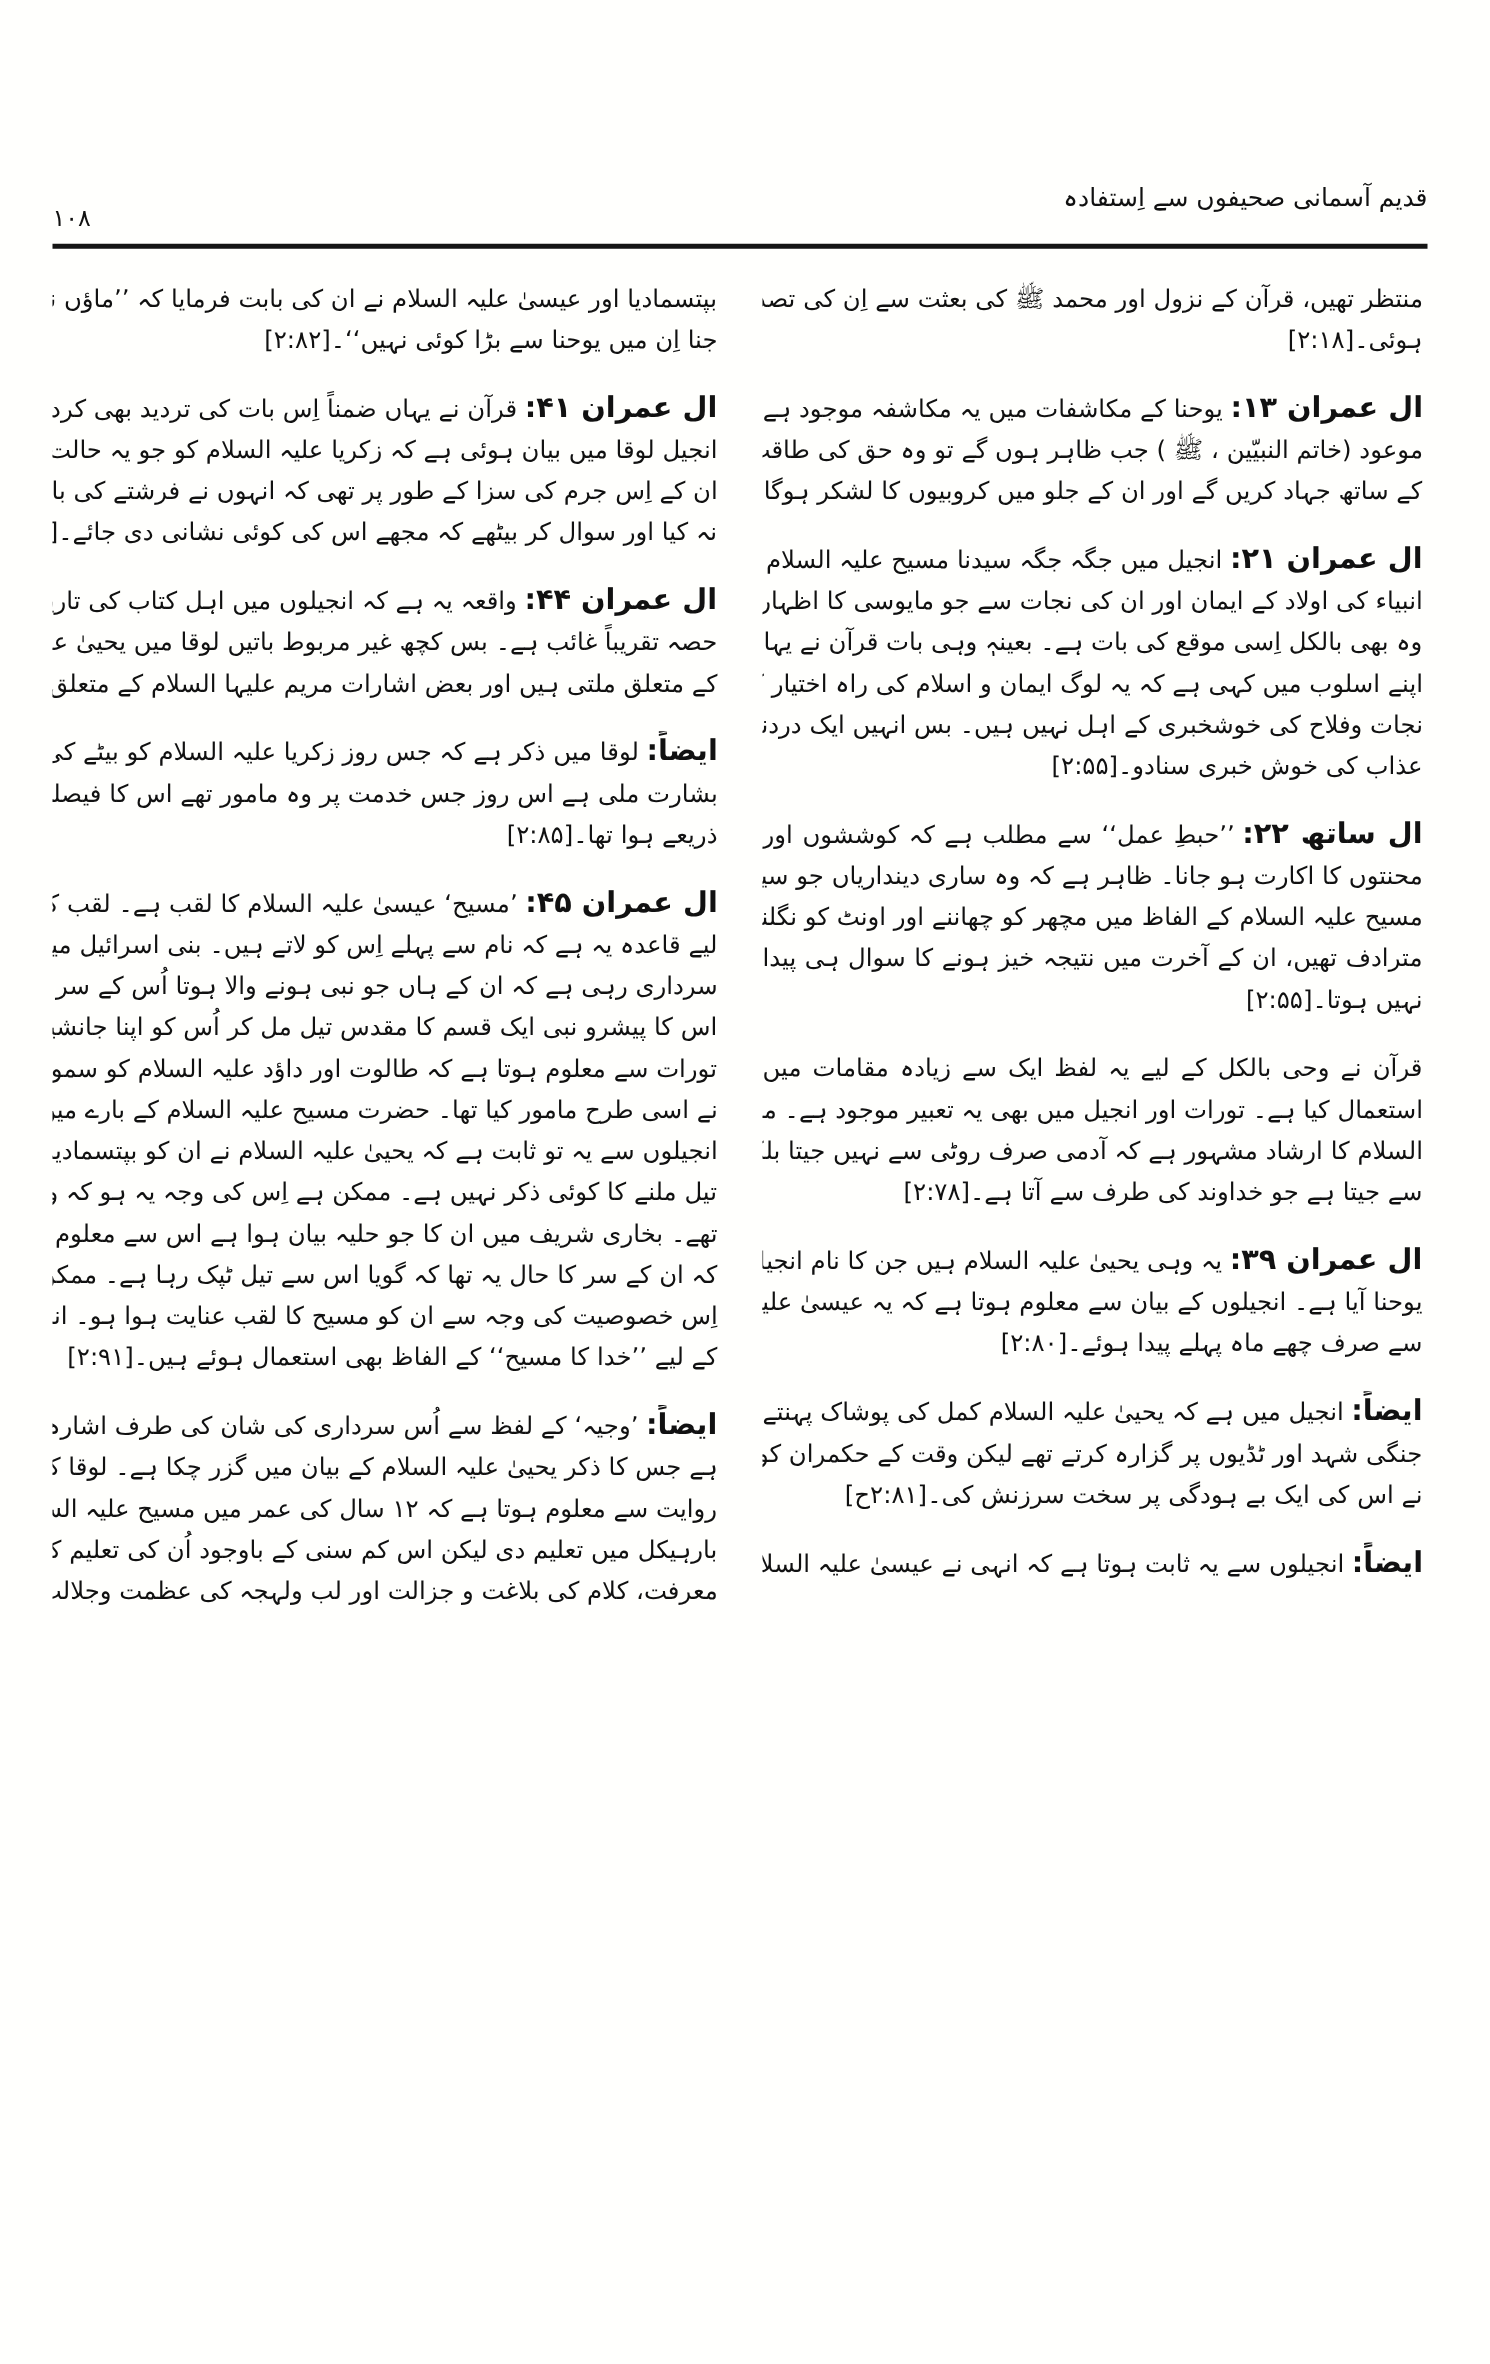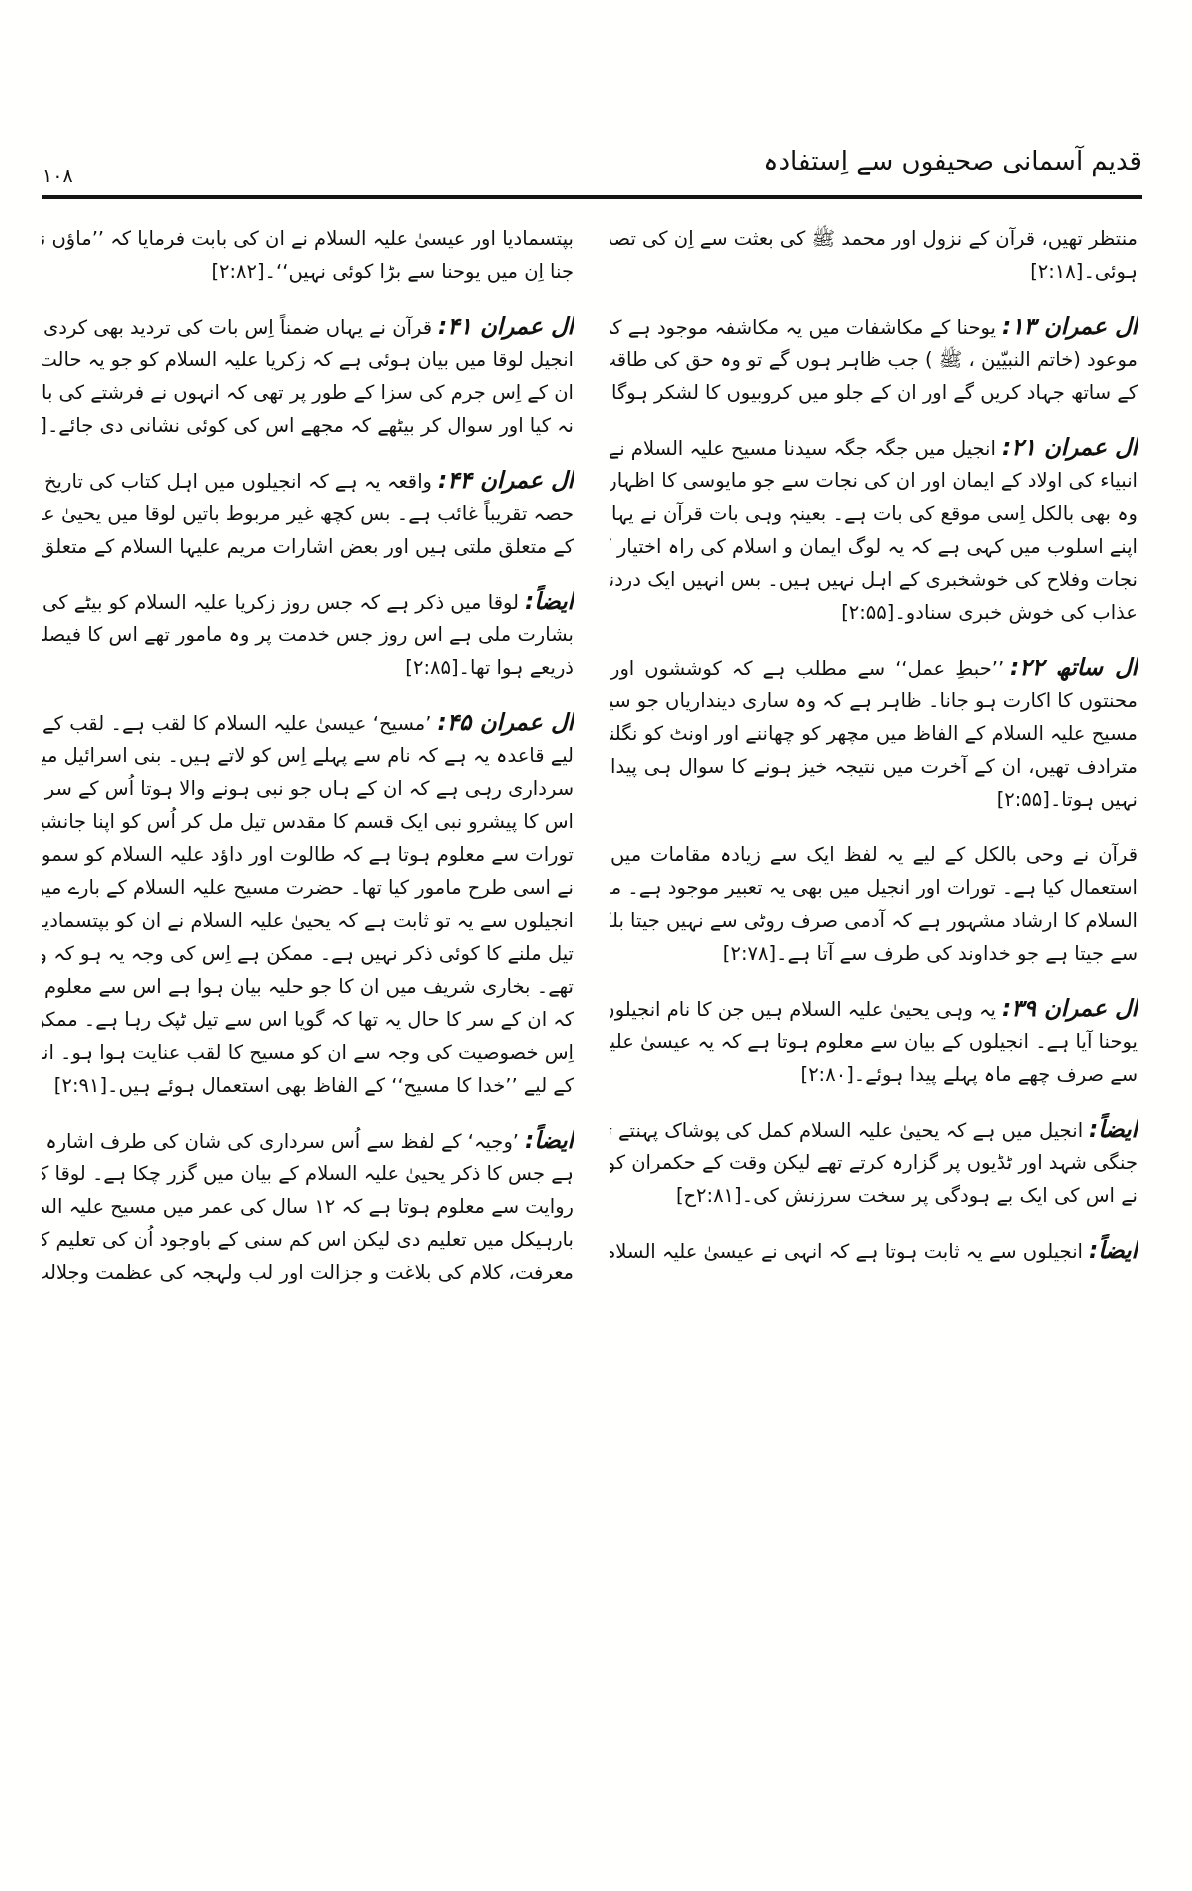--- a/index.html
+++ b/index.html
@@ -1,30 +1,30 @@
 <!DOCTYPE html>
 <html><head>
 <meta charset="utf-8">
 <style>
   html, body { margin: 0; padding: 0; background: #ffffff; }
   body { width: 1192px; height: 1891px; position: relative; overflow: hidden;
          font-family: "DejaVu Sans", sans-serif; color: #111111; }
   .page { position: absolute; left: 0; top: 0; width: 1192px; height: 1891px; background: #fffffd; }
   .running-head { position: absolute; top: 140px; left: 42px; width: 1100px; height: 50px; }
-  .head-title { position: absolute; right: 0; top: 6px; font-size: 26px; direction: rtl; white-space: nowrap; color: #111; }
+  .head-title { position: absolute; right: 0; top: 6px; font-size: 20px; direction: rtl; white-space: nowrap; color: #111; }
   .head-page { position: absolute; left: 0; top: 24px; font-size: 19px; direction: rtl; color: #111; }
   .head-rule { position: absolute; top: 195px; left: 42px; width: 1100px; height: 4px; background: #151515; }
   .col { position: absolute; top: 222px; direction: rtl; }
   .col-right { left: 610px; width: 528px; }
   .col-left { left: 42px; width: 532px; }
   .para { margin: 0 0 22px 0; }
   .line { display: block; height: 33px; line-height: 33px; font-size: 19.5px;
           text-align: justify; text-align-last: justify; white-space: nowrap; overflow: hidden; }
   .line.last { text-align-last: right; }
-  .lead { font-size: 23px; font-weight: bold; margin-left: 6px; font-style: italic; }
+  .lead { font-size: 23px; font-weight: bold; margin-left: 6px; }
 </style>
 </head>
 <body>
 
 <div class="page">
 
   <div class="running-head">
     <span class="head-title">قدیم آسمانی صحیفوں سے اِستفادہ</span>
     <span class="head-page">۱۰۸</span>
   </div>

